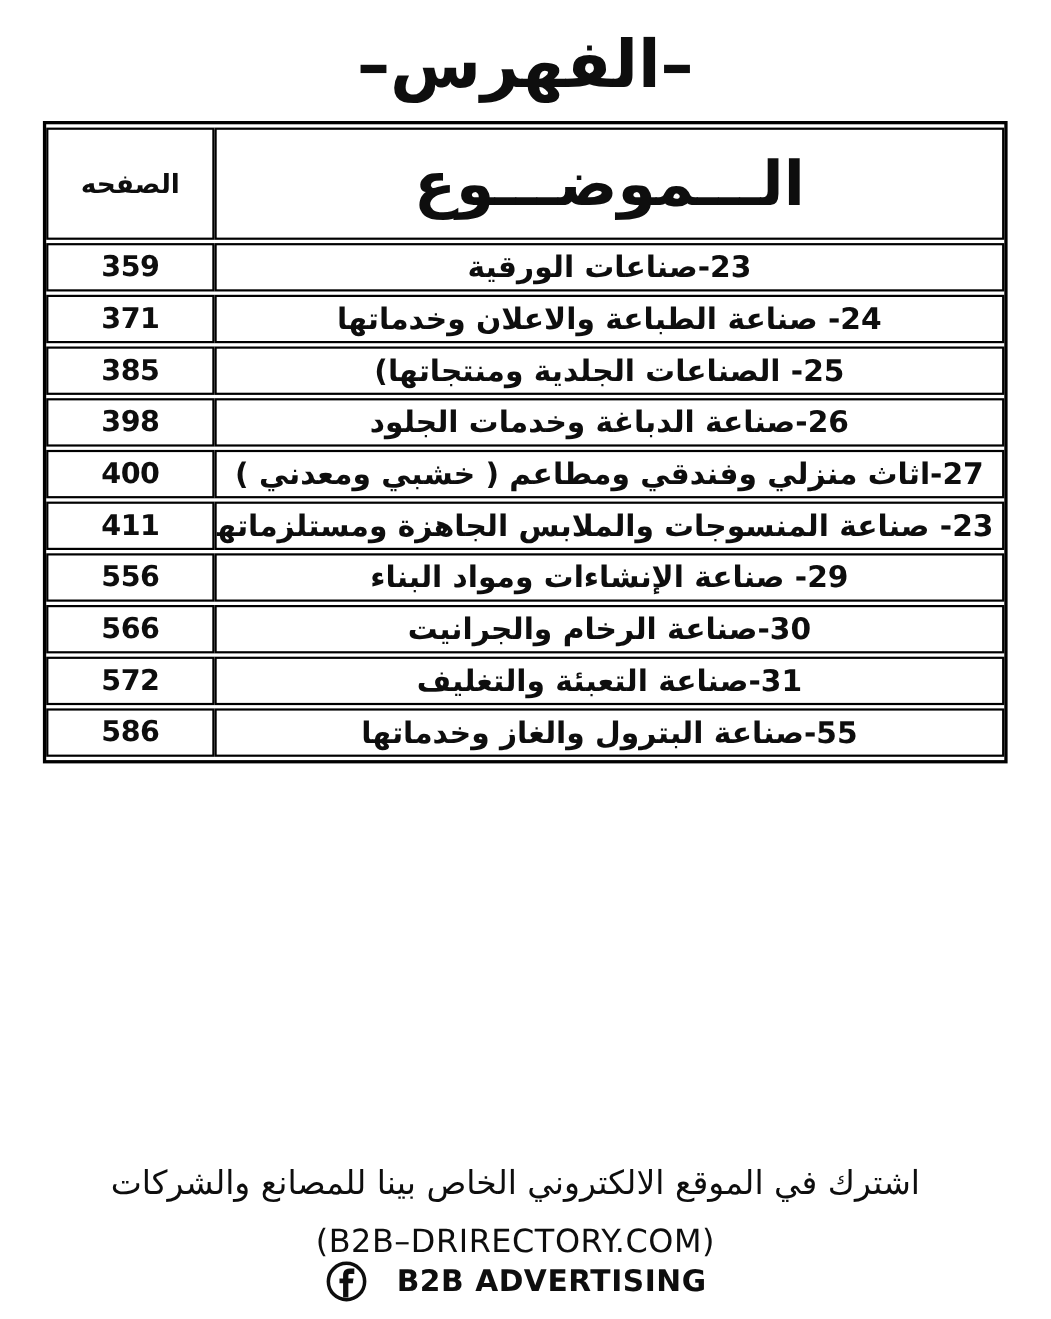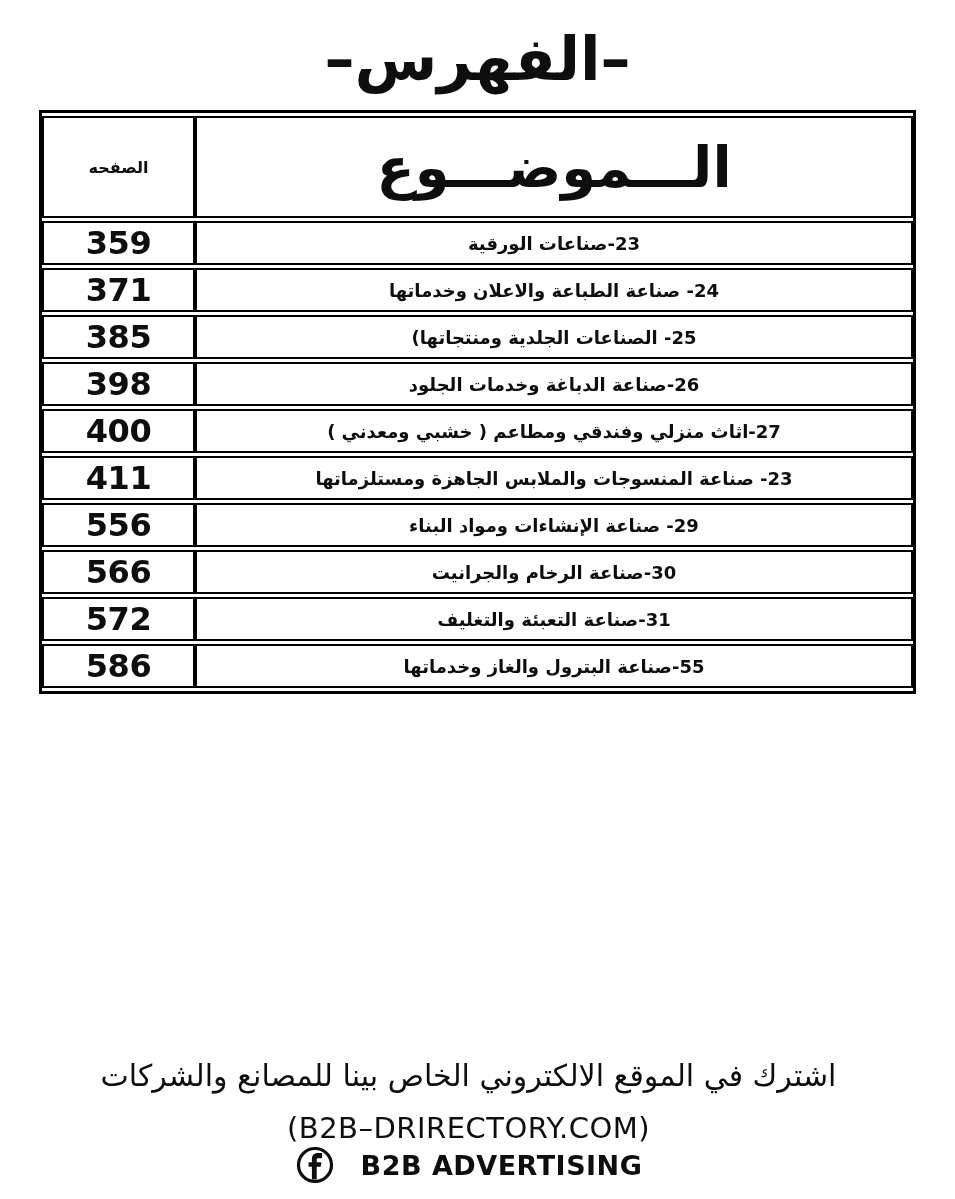--- a/index.html
+++ b/index.html
@@ -44,30 +44,30 @@
     overflow: hidden;
     white-space: nowrap;
   }
   td.col-page { width: 133px; }
   td.header-topic {
     height: 98px;
     font-size: 56px;
     font-weight: bold;
   }
   td.header-page {
-    font-size: 16px;
+    font-size: 24px;
     font-weight: bold;
   }
   td.cell-topic {
     height: 40px;
-    font-size: 18px;
+    font-size: 27px;
     font-weight: bold;
   }
   td.cell-page {
-    font-size: 32px;
+    font-size: 26px;
     font-weight: bold;
     letter-spacing: -0.5px;
   }
   
   .footer {
     position: absolute;
     left: 0;
     right: 18px;
     bottom: 14px;
     text-align: center;

